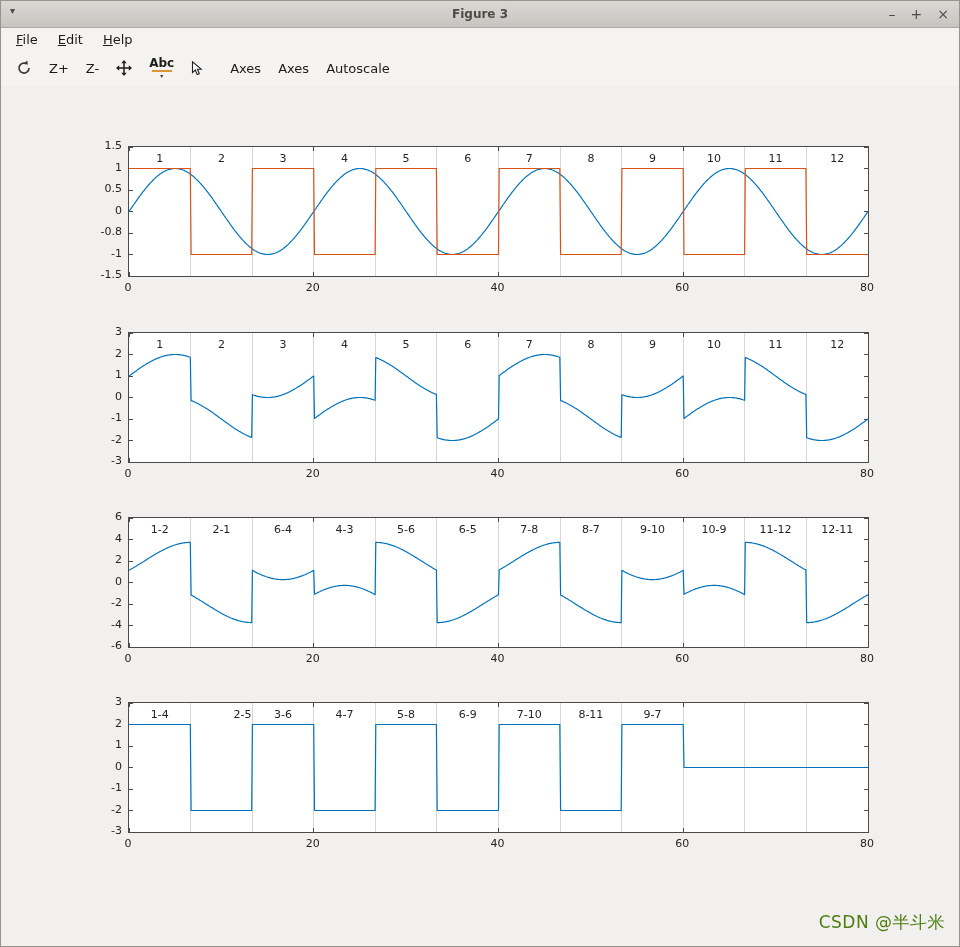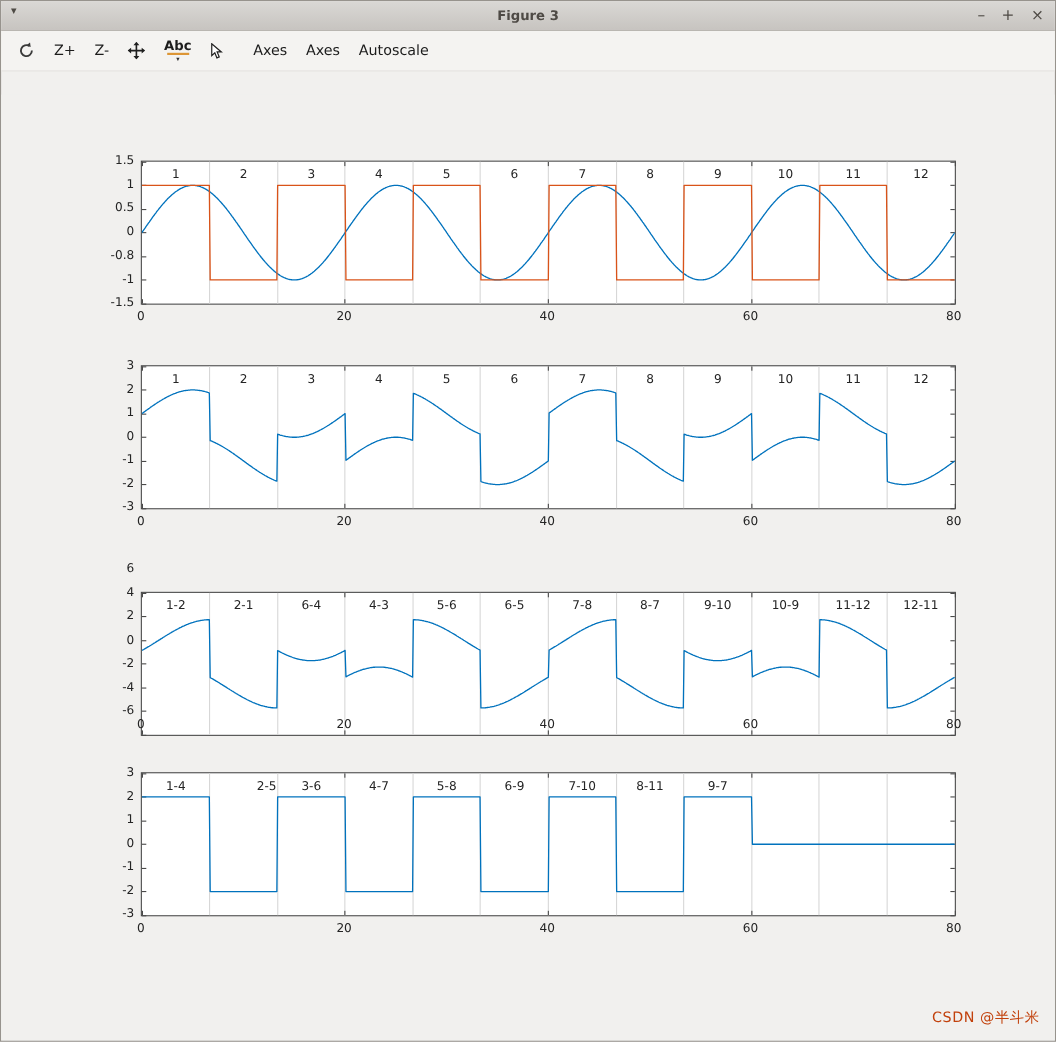--- a/index.html
+++ b/index.html
@@ -48,37 +48,42 @@
   .gridline { position:absolute; top:0; bottom:0; width:1px; background:#d7d7d7; }
   .tick { position:absolute; background:#4a4a4a; }
   .tick-b { bottom:0; width:1px; height:4px; }
   .tick-t { top:0; width:1px; height:4px; }
   .tick-l { left:0; height:1px; width:4px; }
   .tick-r { right:0; height:1px; width:4px; }
   .seg-label { position:absolute; top:5px; width:60px; text-align:center; font-size:11px; color:#242424; }
   .ytick-label { position:absolute; width:44px; text-align:right; font-size:11px; color:#242424; }
   .xtick-label { position:absolute; width:40px; text-align:center; font-size:11px; color:#242424; }
   svg.curves { position:absolute; left:0; top:0; }
-  .watermark { position:absolute; right:14px; bottom:12px; font-size:13px; color:#c2410c; letter-spacing:.5px; }
+  .watermark { position:absolute; right:14px; bottom:12px; font-size:17px; color:#4d7c0f; letter-spacing:.5px; }
 </style>
 </head>
 <body>
 
 <div class="window">
 
   <div class="titlebar">
     <span class="tb-menu-arrow">▾</span>
     <span class="tb-title">Figure 3</span>
     <div class="tb-controls">
       <span class="tb-ctl">–</span>
       <span class="tb-ctl">+</span>
       <span class="tb-ctl">×</span>
     </div>
   </div>
 
+  <div class="menubar">
+    <span class="menu-item">File</span>
+    <span class="menu-item">Edit</span>
+    <span class="menu-item">Help</span>
+  </div>
 
   <div class="toolbar">
     <button class="tb-btn">
       <svg width="16" height="16" viewBox="0 0 16 16">
         <path d="M13 8a5 5 0 1 1-2.2-4.1" fill="none" stroke="#3a3a3a" stroke-width="1.7"></path>
         <path d="M11.3 0.6 L11.9 4.8 L7.9 3.3 Z" fill="#3a3a3a"></path>
       </svg>
     </button>
     <button class="tb-btn">Z+</button>
     <button class="tb-btn">Z-</button>
@@ -234,21 +239,21 @@
           <div class="xtick-label" style="left: 846px; top: 381px;">80</div>
           <div class="ytick-label" style="left: 77px; top: 368px;">-3</div>
           <div class="ytick-label" style="left: 77px; top: 346.5px;">-2</div>
           <div class="ytick-label" style="left: 77px; top: 325px;">-1</div>
           <div class="ytick-label" style="left: 77px; top: 303.5px;">0</div>
           <div class="ytick-label" style="left: 77px; top: 282px;">1</div>
           <div class="ytick-label" style="left: 77px; top: 260.5px;">2</div>
           <div class="ytick-label" style="left: 77px; top: 239px;">3</div>
         </div>
         <div class="subplot">
-          <div class="axes-box" style="left: 127px; top: 452px; width: 739px; height: 129px;">
+          <div class="axes-box" style="left: 127px; top: 431px; width: 739px; height: 129px;">
             <div class="gridline" style="left: 61.08px;"></div>
             <div class="gridline" style="left: 122.67px;"></div>
             <div class="gridline" style="left: 184.25px;"></div>
             <div class="gridline" style="left: 245.83px;"></div>
             <div class="gridline" style="left: 307.42px;"></div>
             <div class="gridline" style="left: 369px;"></div>
             <div class="gridline" style="left: 430.58px;"></div>
             <div class="gridline" style="left: 492.17px;"></div>
             <div class="gridline" style="left: 553.75px;"></div>
             <div class="gridline" style="left: 615.33px;"></div>

